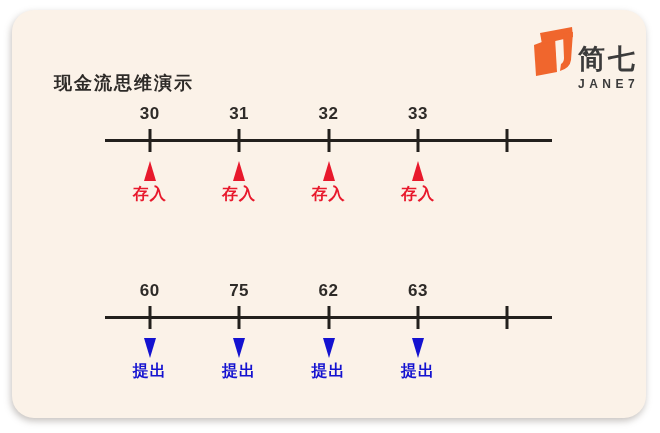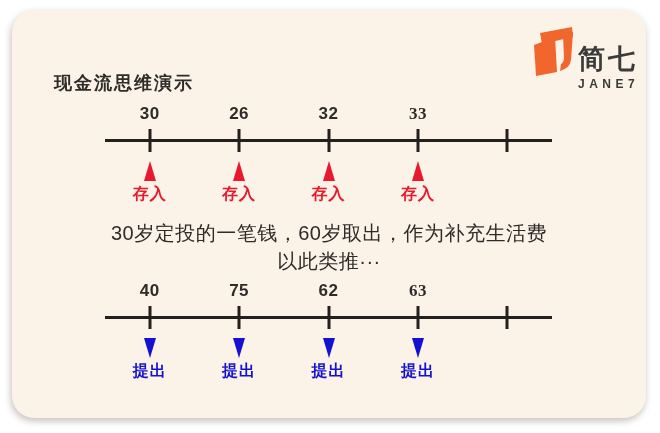--- a/index.html
+++ b/index.html
@@ -26,21 +26,21 @@
   
   .timeline { position:absolute; left:93px; width:447px; height:112px; }
   .tl-top { top:90px; }
   .tl-bottom { top:267px; }
   .tl-line { position:absolute; left:0; right:0; top:39px; height:3px; background:#23201D; }
   .tl-tick { position:absolute; top:29px; width:3px; height:23px; background:#23201D; transform:translateX(-50%); }
   .tl-num {
     position:absolute; top:4px; transform:translateX(-50%);
     font-size:17px; color:#2E2B28; font-weight:bold; letter-spacing:0.5px;
   }
-  .p10 { left:10%;text-align:right; } .p30 { left:30%; } .p50 { left:50%; } .p70 { left:70%;font-family:Liberation Serif, serif; } .p90 { left:90%; }
+  .p10 { left:10%;text-align:right; } .p30 { left:30%; } .p50 { left:50%; } .p70 { left:70%; } .p90 { left:90%; }
   .arrow { position:absolute; top:61px; width:0; height:0; transform:translateX(-50%);
            border-left:6px solid transparent; border-right:6px solid transparent; }
   .arrow-up   { border-bottom:20px solid #E8192C; }
   .arrow-down { border-top:20px solid #1412D0; }
   .marker { position:absolute; top:84px; transform:translateX(-50%);
             font-size:16px; font-weight:bold; letter-spacing:1px; white-space:nowrap; }
   .marker-red  { color:#E8192C; }
   .marker-blue { color:#1412D0; }
   
   .caption {
@@ -63,46 +63,42 @@
         <path d="M31,10 L41,8 L39,36 Q38,44 28,47 L29,40 Q32,38 32,34 Z" fill="#F0662D"></path>
       </svg>
       <div class="brand-texts">
         <div class="brand-cn">简七</div>
         <div class="brand-en">JANE7</div>
       </div>
     </div>
 
     <div class="timeline tl-top">
       <div class="tl-num p10">30</div>
-      <div class="tl-num p30">26</div>
+      <div class="tl-num p30">31</div>
       <div class="tl-num p50">32</div>
       <div class="tl-num p70">33</div>
       <div class="tl-line"></div>
       <div class="tl-tick p10"></div>
       <div class="tl-tick p30"></div>
       <div class="tl-tick p50"></div>
       <div class="tl-tick p70"></div>
       <div class="tl-tick p90"></div>
       <div class="arrow arrow-up p10"></div>
       <div class="arrow arrow-up p30"></div>
       <div class="arrow arrow-up p50"></div>
       <div class="arrow arrow-up p70"></div>
       <div class="marker marker-red p10">存入</div>
       <div class="marker marker-red p30">存入</div>
       <div class="marker marker-red p50">存入</div>
       <div class="marker marker-red p70">存入</div>
     </div>
 
-    <div class="caption">
-      <div>30岁定投的一笔钱，60岁取出，作为补充生活费</div>
-      <div>以此类推···</div>
-    </div>
 
     <div class="timeline tl-bottom">
-      <div class="tl-num p10">40</div>
+      <div class="tl-num p10">60</div>
       <div class="tl-num p30">75</div>
       <div class="tl-num p50">62</div>
       <div class="tl-num p70">63</div>
       <div class="tl-line"></div>
       <div class="tl-tick p10"></div>
       <div class="tl-tick p30"></div>
       <div class="tl-tick p50"></div>
       <div class="tl-tick p70"></div>
       <div class="tl-tick p90"></div>
       <div class="arrow arrow-down p10"></div>

